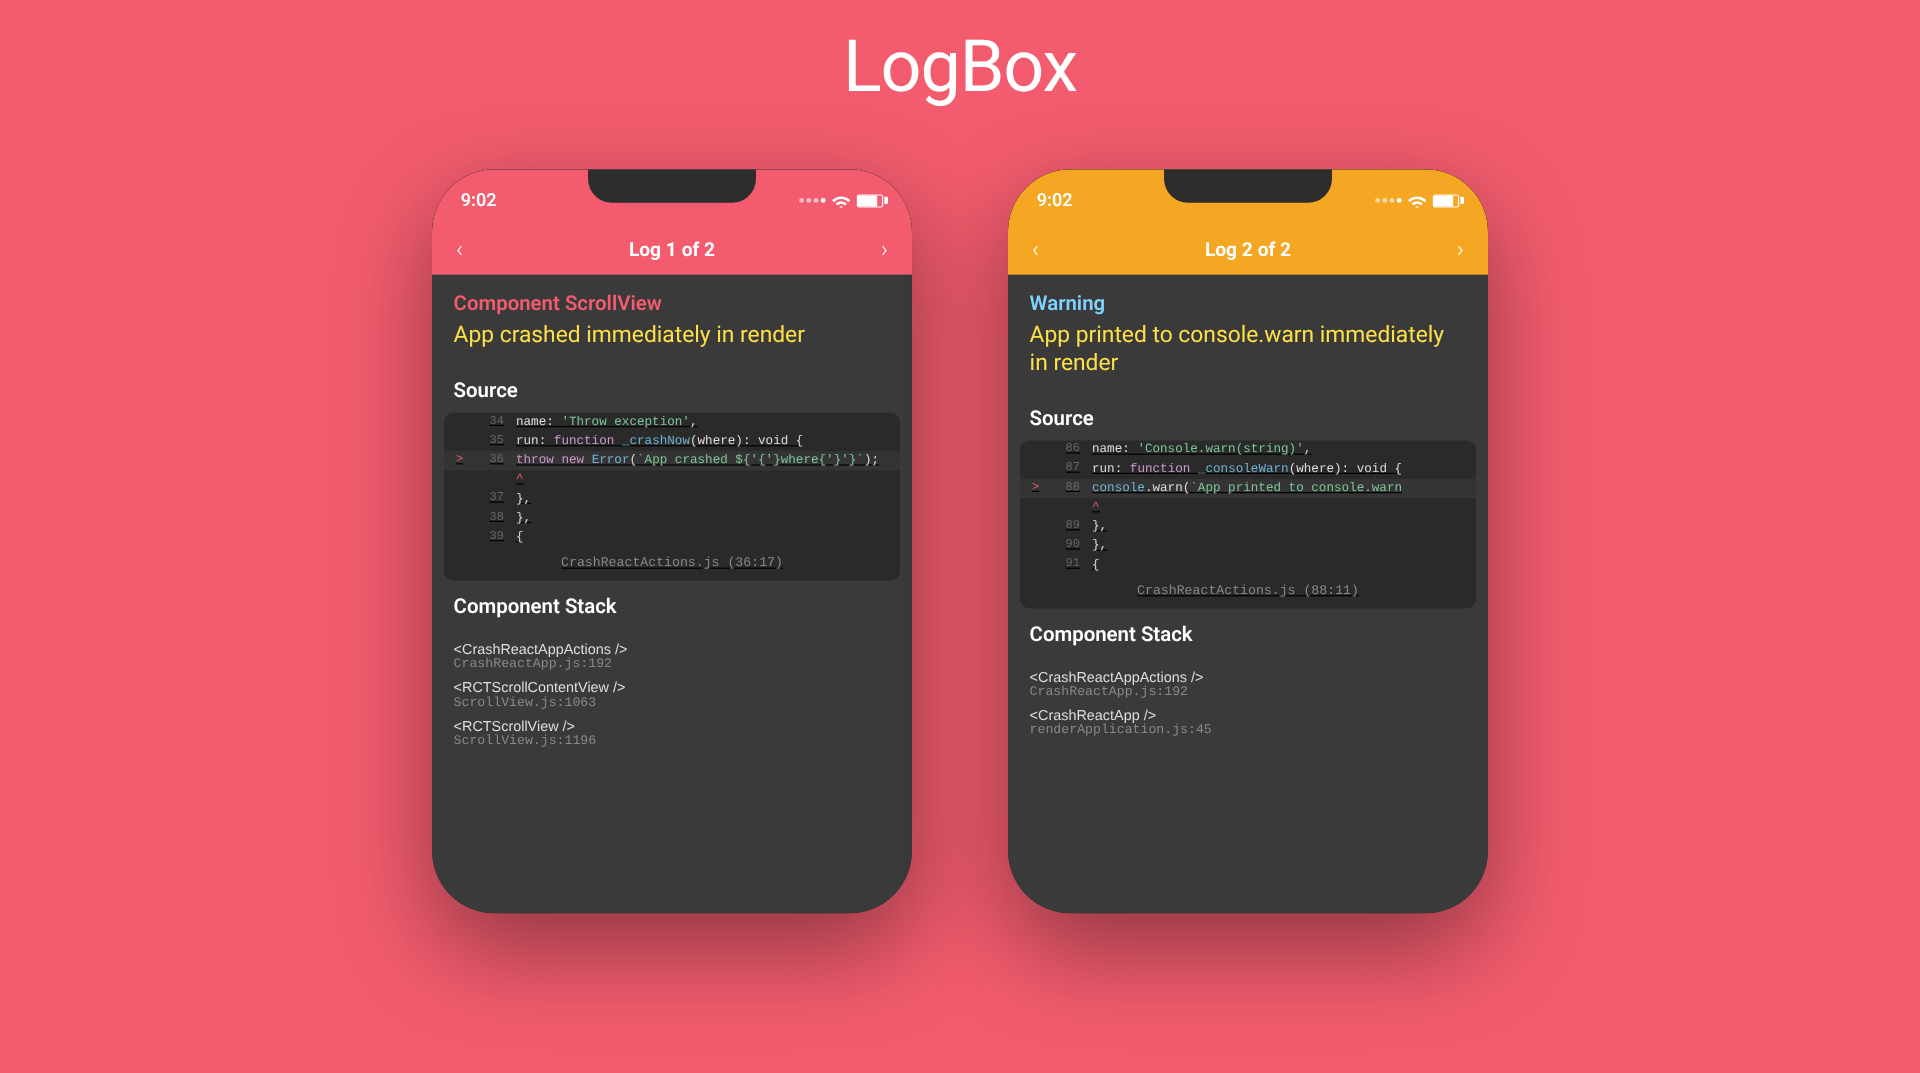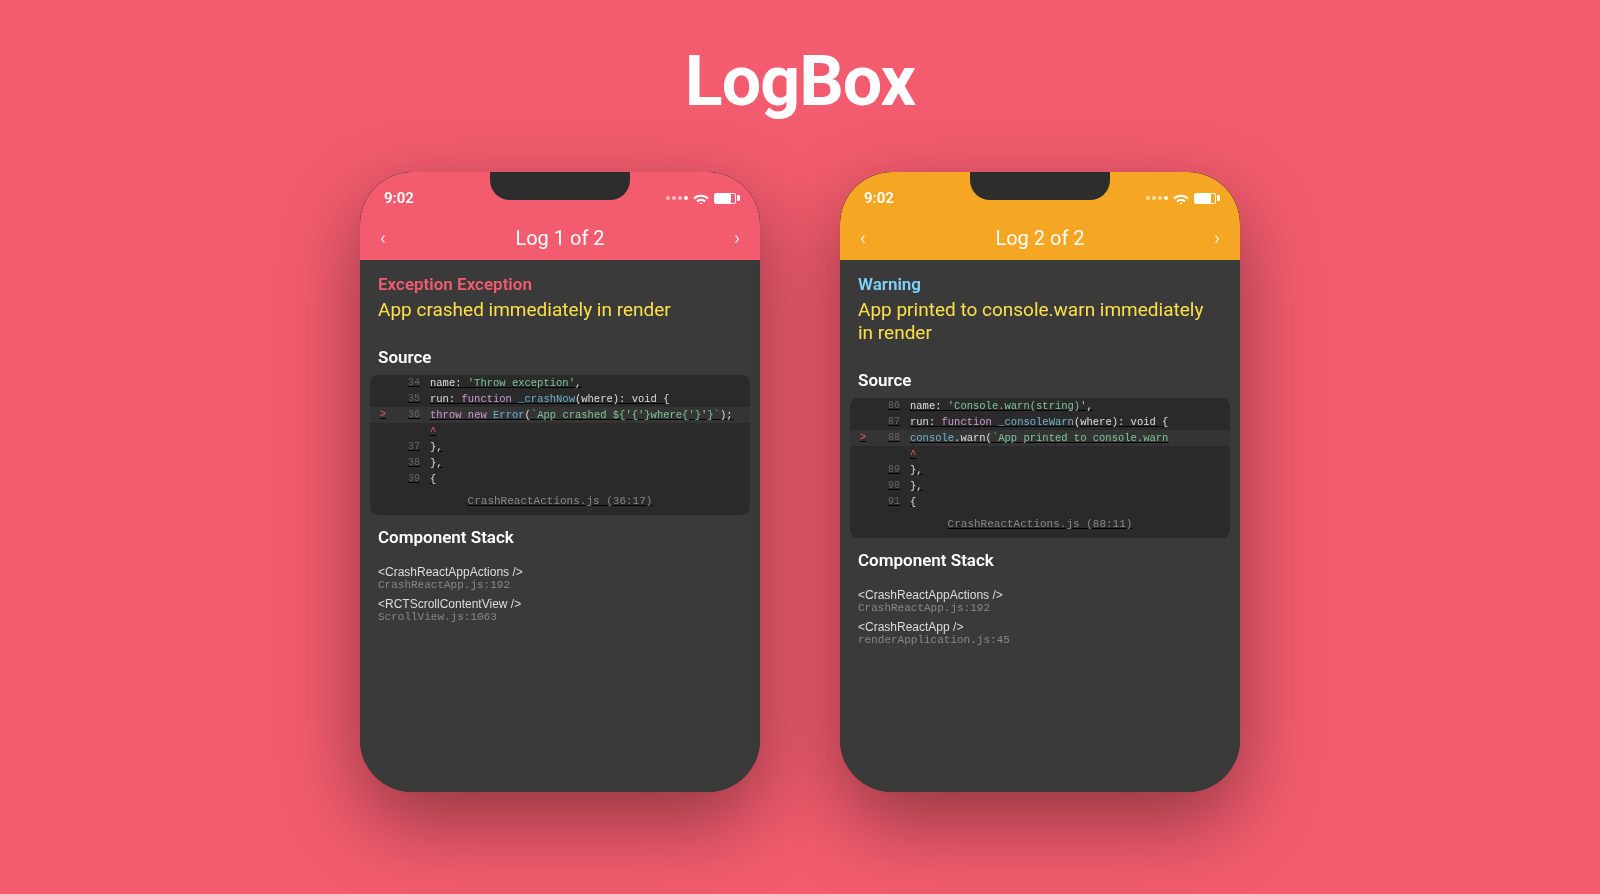--- a/index.html
+++ b/index.html
@@ -9,23 +9,23 @@
       width: 1600px;
       height: 894px;
       overflow: hidden;
       display: flex;
       flex-direction: column;
       align-items: center;
     }
 
     .page-title {
       color: white;
-      font-size: 70px;
-      font-weight: 700;
-      margin-top: 40px;
+      font-size: 60px;
+      font-weight: 400;
+      margin-top: 20px;
       margin-bottom: 50px;
       letter-spacing: -1px;
     }
 
     .phones-container {
       display: flex;
       gap: 80px;
       justify-content: center;
       align-items: flex-start;
     }
@@ -152,22 +152,22 @@
     }
 
     .header-arrow {
       color: white;
       font-size: 20px;
       font-weight: 300;
     }
 
     .header-title {
       color: white;
-      font-size: 20px;
-      font-weight: 400;
+      font-size: 16px;
+      font-weight: 700;
     }
 
     .error-section {
       background: #3a3a3a;
       padding: 14px 18px 14px;
     }
 
     .error-title {
       font-size: 17px;
       font-weight: 600;
@@ -302,21 +302,21 @@
         </div>
       </div>
 
       <div class="log-header error-header">
         <span class="header-arrow">‹</span>
         <span class="header-title">Log 1 of 2</span>
         <span class="header-arrow">›</span>
       </div>
 
       <div class="error-section">
-        <div class="error-title red">Exception Exception</div>
+        <div class="error-title red">Component ScrollView</div>
         <div class="error-subtitle">App crashed immediately in render</div>
       </div>
 
       <div class="section-label">Source</div>
 
       <div class="code-block">
         <div class="code-line">
           <span class="code-line-marker"></span>
           <span class="code-line-num">34</span>
           <span class="code-text">name: <span class="code-string">'Throw exception'</span>,</span>
@@ -357,20 +357,24 @@
       <div class="section-label">Component Stack</div>
 
       <div class="stack-section">
         <div class="stack-item">
           <div class="stack-component">&lt;CrashReactAppActions /&gt;</div>
           <div class="stack-file">CrashReactApp.js:192</div>
         </div>
         <div class="stack-item">
           <div class="stack-component">&lt;RCTScrollContentView /&gt;</div>
           <div class="stack-file">ScrollView.js:1063</div>
+        </div>
+        <div class="stack-item">
+          <div class="stack-component">&lt;RCTScrollView /&gt;</div>
+          <div class="stack-file">ScrollView.js:1196</div>
         </div>
       </div>
     </div>
   </div>
 
   <div class="phone">
 
     <div class="phone-screen">
 
       <div class="status-bar warning-bar">

